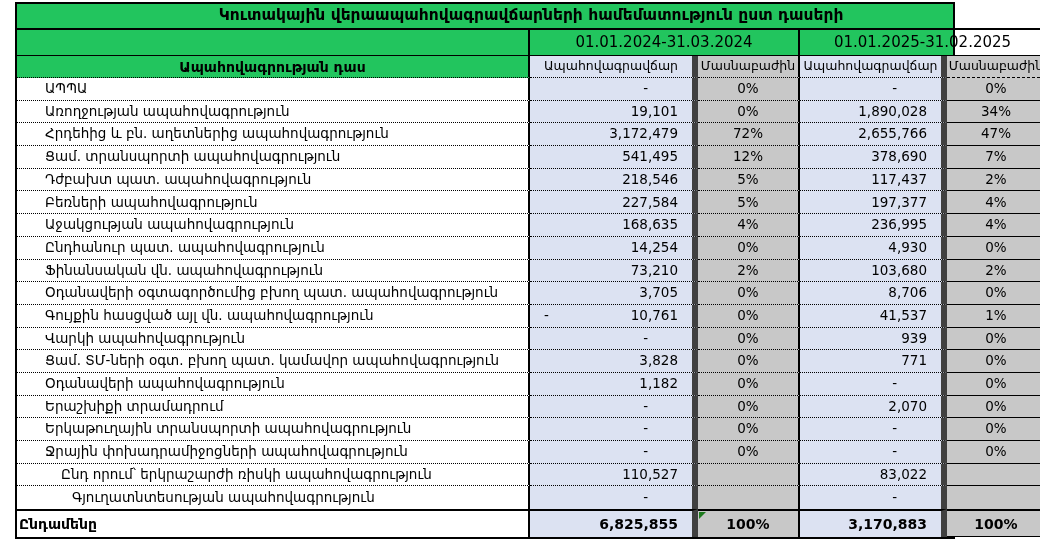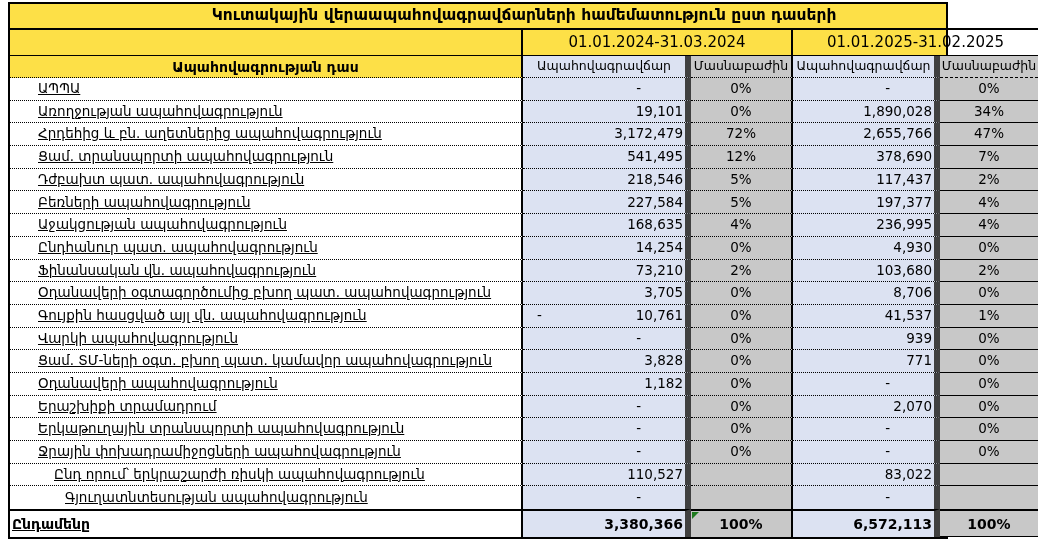--- a/index.html
+++ b/index.html
@@ -6,27 +6,27 @@
   html, body {
     margin: 0; padding: 0;
     width: 1040px; height: 542px;
     background: #ffffff;
     font-family: "DejaVu Sans", sans-serif;
     color: #000;
     overflow: hidden;
   }
   .sheet {
     position: relative;
-    margin: 2px 0 0 8px;
+    margin: 2px 0 0 15px;
     width: 940px;
     display: grid;
     grid-template-columns: 513px 168px 102px 147px 98px;
     grid-template-rows: 26px 26px 22px repeat(19, 22.7px) 28px;
     border: 2px solid #000;
-    background: #fde047;
+    background: #22c55e;
   }
   .cell {
     display: flex; align-items: center;
     overflow: hidden; white-space: nowrap;
     line-height: 1;
   }
   
   .c2, .c4 { background: var(--blue, #DCE2F2); }
   .c3, .c5 { background: var(--gray, #C8C8C8); }
   
@@ -50,27 +50,26 @@
   
   .colhead { justify-content: center; font-size: 12.5px; border-bottom: 1px dotted #000; }
   .classhead { font-weight: bold; font-size: 14px; }
   .colhead.dashd { border-bottom: 1px dashed #000; }
   
   .rowlabel {
     font-size: 13.5px;
     border-bottom: 1px dotted #000;
     padding-left: 28px;
     background: #fff;
-    text-decoration: underline;
   }
   .rowlabel.ind2 { padding-left: 44px; }
   .rowlabel.ind3 { padding-left: 55px; text-align: right; }
   .prem {
     justify-content: flex-end;
-    padding-right: 2px;
+    padding-right: 14px;
     font-size: 13.5px;
     border-bottom: 1px dotted #000;
   }
   .prem.dash { padding-right: 44px; }
   .prem.neg { justify-content: space-between; padding-left: 14px; }
   .share {
     justify-content: center;
     font-size: 13.5px;
     border-bottom: 1px dotted #000;
   }
@@ -108,21 +107,21 @@
   <div class="cell colhead c3 vr2" data-name="share-2024-header-cell">Մասնաբաժին</div>
   <div class="cell colhead c4 vr1" data-name="premium-2025-header-cell">Ապահովագրավճար</div>
   <div class="cell colhead c5 dashd" data-name="share-2025-header-cell">Մասնաբաժին</div>
 
   <div data-name="table-body" style="display:contents"><div class="cell rowlabel ind1 vr2" data-name="row-label-cell">ԱՊՊԱ</div><div class="cell prem c2 vr1 dash" data-name="premium-2024-cell">-</div><div class="cell share c3 vr2" data-name="share-2024-cell">0%</div><div class="cell prem c4 vr1 dash" data-name="premium-2025-cell">-</div><div class="cell share c5" data-name="share-2025-cell">0%</div><div class="cell rowlabel ind1 vr2" data-name="row-label-cell">Առողջության ապահովագրություն</div><div class="cell prem c2 vr1" data-name="premium-2024-cell">19,101</div><div class="cell share c3 vr2" data-name="share-2024-cell">0%</div><div class="cell prem c4 vr1" data-name="premium-2025-cell">1,890,028</div><div class="cell share c5" data-name="share-2025-cell">34%</div><div class="cell rowlabel ind1 vr2" data-name="row-label-cell">Հրդեհից և բն. աղետներից ապահովագրություն</div><div class="cell prem c2 vr1" data-name="premium-2024-cell">3,172,479</div><div class="cell share c3 vr2" data-name="share-2024-cell">72%</div><div class="cell prem c4 vr1" data-name="premium-2025-cell">2,655,766</div><div class="cell share c5" data-name="share-2025-cell">47%</div><div class="cell rowlabel ind1 vr2" data-name="row-label-cell">Ցամ. տրանսպորտի ապահովագրություն</div><div class="cell prem c2 vr1" data-name="premium-2024-cell">541,495</div><div class="cell share c3 vr2" data-name="share-2024-cell">12%</div><div class="cell prem c4 vr1" data-name="premium-2025-cell">378,690</div><div class="cell share c5" data-name="share-2025-cell">7%</div><div class="cell rowlabel ind1 vr2" data-name="row-label-cell">Դժբախտ պատ. ապահովագրություն</div><div class="cell prem c2 vr1" data-name="premium-2024-cell">218,546</div><div class="cell share c3 vr2" data-name="share-2024-cell">5%</div><div class="cell prem c4 vr1" data-name="premium-2025-cell">117,437</div><div class="cell share c5" data-name="share-2025-cell">2%</div><div class="cell rowlabel ind1 vr2" data-name="row-label-cell">Բեռների ապահովագրություն</div><div class="cell prem c2 vr1" data-name="premium-2024-cell">227,584</div><div class="cell share c3 vr2" data-name="share-2024-cell">5%</div><div class="cell prem c4 vr1" data-name="premium-2025-cell">197,377</div><div class="cell share c5" data-name="share-2025-cell">4%</div><div class="cell rowlabel ind1 vr2" data-name="row-label-cell">Աջակցության ապահովագրություն</div><div class="cell prem c2 vr1" data-name="premium-2024-cell">168,635</div><div class="cell share c3 vr2" data-name="share-2024-cell">4%</div><div class="cell prem c4 vr1" data-name="premium-2025-cell">236,995</div><div class="cell share c5" data-name="share-2025-cell">4%</div><div class="cell rowlabel ind1 vr2" data-name="row-label-cell">Ընդհանուր պատ. ապահովագրություն</div><div class="cell prem c2 vr1" data-name="premium-2024-cell">14,254</div><div class="cell share c3 vr2" data-name="share-2024-cell">0%</div><div class="cell prem c4 vr1" data-name="premium-2025-cell">4,930</div><div class="cell share c5" data-name="share-2025-cell">0%</div><div class="cell rowlabel ind1 vr2" data-name="row-label-cell">Ֆինանսական վն. ապահովագրություն</div><div class="cell prem c2 vr1" data-name="premium-2024-cell">73,210</div><div class="cell share c3 vr2" data-name="share-2024-cell">2%</div><div class="cell prem c4 vr1" data-name="premium-2025-cell">103,680</div><div class="cell share c5" data-name="share-2025-cell">2%</div><div class="cell rowlabel ind1 vr2" data-name="row-label-cell">Օդանավերի օգտագործումից բխող պատ. ապահովագրություն</div><div class="cell prem c2 vr1" data-name="premium-2024-cell">3,705</div><div class="cell share c3 vr2" data-name="share-2024-cell">0%</div><div class="cell prem c4 vr1" data-name="premium-2025-cell">8,706</div><div class="cell share c5" data-name="share-2025-cell">0%</div><div class="cell rowlabel ind1 vr2" data-name="row-label-cell">Գույքին հասցված այլ վն. ապահովագրություն</div><div class="cell prem c2 vr1 neg" data-name="premium-2024-cell">
         <span>-</span>
         <span>10,761</span>
       </div><div class="cell share c3 vr2" data-name="share-2024-cell">0%</div><div class="cell prem c4 vr1" data-name="premium-2025-cell">41,537</div><div class="cell share c5" data-name="share-2025-cell">1%</div><div class="cell rowlabel ind1 vr2" data-name="row-label-cell">Վարկի ապահովագրություն</div><div class="cell prem c2 vr1 dash" data-name="premium-2024-cell">-</div><div class="cell share c3 vr2" data-name="share-2024-cell">0%</div><div class="cell prem c4 vr1" data-name="premium-2025-cell">939</div><div class="cell share c5" data-name="share-2025-cell">0%</div><div class="cell rowlabel ind1 vr2" data-name="row-label-cell">Ցամ. ՏՄ-ների օգտ. բխող պատ. կամավոր ապահովագրություն</div><div class="cell prem c2 vr1" data-name="premium-2024-cell">3,828</div><div class="cell share c3 vr2" data-name="share-2024-cell">0%</div><div class="cell prem c4 vr1" data-name="premium-2025-cell">771</div><div class="cell share c5" data-name="share-2025-cell">0%</div><div class="cell rowlabel ind1 vr2" data-name="row-label-cell">Օդանավերի ապահովագրություն</div><div class="cell prem c2 vr1" data-name="premium-2024-cell">1,182</div><div class="cell share c3 vr2" data-name="share-2024-cell">0%</div><div class="cell prem c4 vr1 dash" data-name="premium-2025-cell">-</div><div class="cell share c5" data-name="share-2025-cell">0%</div><div class="cell rowlabel ind1 vr2" data-name="row-label-cell">Երաշխիքի տրամադրում</div><div class="cell prem c2 vr1 dash" data-name="premium-2024-cell">-</div><div class="cell share c3 vr2" data-name="share-2024-cell">0%</div><div class="cell prem c4 vr1" data-name="premium-2025-cell">2,070</div><div class="cell share c5" data-name="share-2025-cell">0%</div><div class="cell rowlabel ind1 vr2" data-name="row-label-cell">Երկաթուղային տրանսպորտի ապահովագրություն</div><div class="cell prem c2 vr1 dash" data-name="premium-2024-cell">-</div><div class="cell share c3 vr2" data-name="share-2024-cell">0%</div><div class="cell prem c4 vr1 dash" data-name="premium-2025-cell">-</div><div class="cell share c5" data-name="share-2025-cell">0%</div><div class="cell rowlabel ind1 vr2" data-name="row-label-cell">Ջրային փոխադրամիջոցների ապահովագրություն</div><div class="cell prem c2 vr1 dash" data-name="premium-2024-cell">-</div><div class="cell share c3 vr2" data-name="share-2024-cell">0%</div><div class="cell prem c4 vr1 dash" data-name="premium-2025-cell">-</div><div class="cell share c5" data-name="share-2025-cell">0%</div><div class="cell rowlabel ind2 vr2" data-name="row-label-cell">Ընդ որում՝ երկրաշարժի ռիսկի ապահովագրություն</div><div class="cell prem c2 vr1" data-name="premium-2024-cell">110,527</div><div class="cell share c3 vr2" data-name="share-2024-cell"></div><div class="cell prem c4 vr1" data-name="premium-2025-cell">83,022</div><div class="cell share c5" data-name="share-2025-cell"></div><div class="cell rowlabel ind3 vr2" data-name="row-label-cell">Գյուղատնտեսության ապահովագրություն</div><div class="cell prem c2 vr1 dash" data-name="premium-2024-cell">-</div><div class="cell share c3 vr2" data-name="share-2024-cell"></div><div class="cell prem c4 vr1 dash" data-name="premium-2025-cell">-</div><div class="cell share c5" data-name="share-2025-cell"></div></div>
 
   <div class="cell rowlabel total total-label vr2" data-name="total-row-label-cell">Ընդամենը</div>
-  <div class="cell prem c2 total vr1" data-name="total-premium-2024-cell">3,380,366</div>
+  <div class="cell prem c2 total vr1" data-name="total-premium-2024-cell">6,825,855</div>
   <div class="cell share c3 total vr2" data-name="total-share-2024-cell">
     <span class="err-tri" data-name="error-indicator-icon"></span>
     <span data-name="total-share-2024-value">100%</span>
   </div>
-  <div class="cell prem c4 total vr1" data-name="total-premium-2025-cell">6,572,113</div>
+  <div class="cell prem c4 total vr1" data-name="total-premium-2025-cell">3,170,883</div>
   <div class="cell share c5 total" data-name="total-share-2025-cell">100%</div>
 
 </div>
 
 </body></html>

